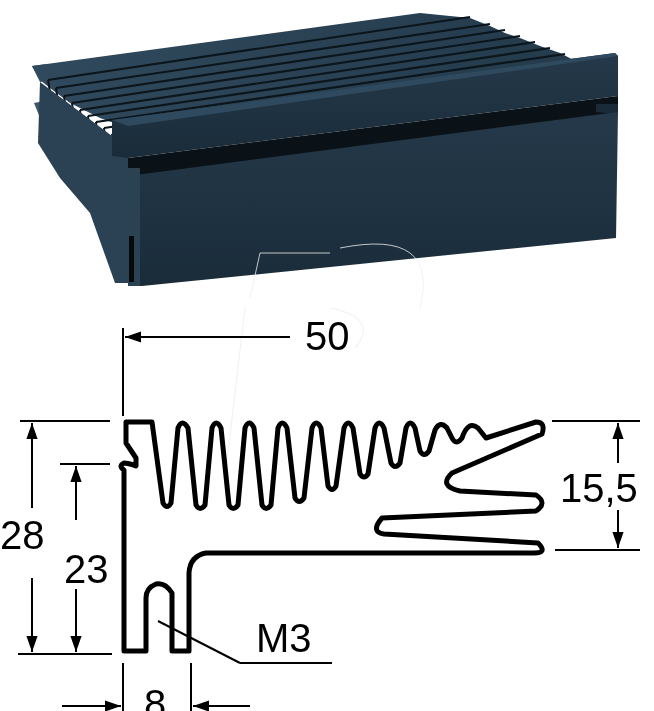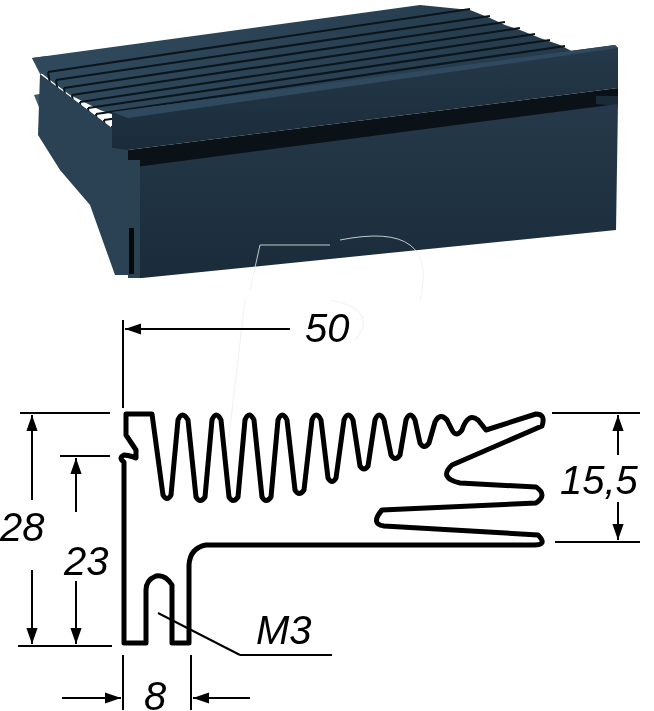--- a/index.html
+++ b/index.html
@@ -9,22 +9,22 @@
     }
     body {
       width: 654px;
       height: 711px;
       position: relative;
       overflow: hidden;
       font-family: "Liberation Sans", sans-serif;
     }
     .stage {
       position: absolute;
-      left: 0; top: 0;
-      width: 654px; height: 550px; font-style: italic;
+      left: 0; top: 8px;
+      width: 654px; height: 550px;
     }
     svg { display: block; }
     .dim-text {
       font-family: "Liberation Sans", sans-serif;
       font-size: 40px;
       fill: #000000;
     }
   </style>
 </head>
 <body>

